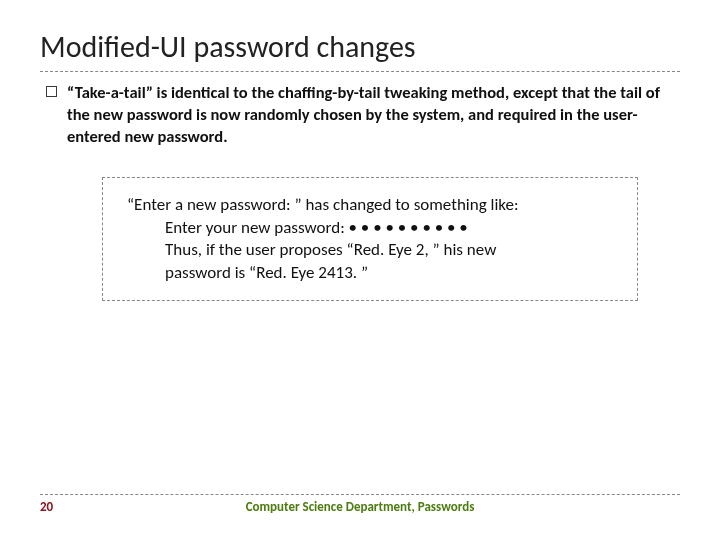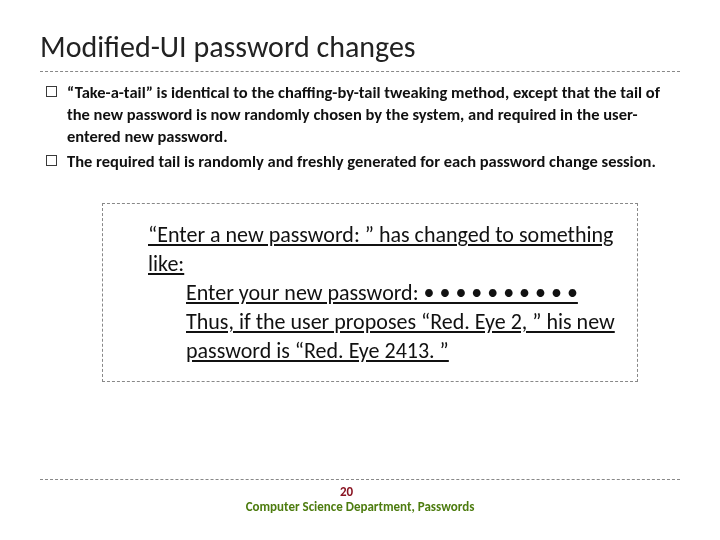--- a/index.html
+++ b/index.html
@@ -5,44 +5,40 @@
   * { margin: 0; padding: 0; box-sizing: border-box; }
   html, body { width: 720px; height: 540px; background: #fff; font-family: "Calibri", "Segoe UI", Arial, sans-serif; color: #111; }
   .slide { position: relative; width: 720px; height: 540px; padding: 28px 40px 0 40px; }
   .title { font-size: 30px; font-weight: 400; color: #222; letter-spacing: 0px; }
   .hr { border: none; border-top: 1px dashed #888; margin: 6px 0 10px 0; }
   .bullets { font-size: 16.5px; line-height: 1.32; }
   .bullets .item { display: flex; margin-bottom: 4px; font-weight: bold; }
   .bullets .box { width: 11px; height: 11px; border: 1.5px solid #3a3a3a; flex: 0 0 auto; margin: 4px 10px 0 6px; }
   .bullets .txt { flex: 1; }
   .example-wrap { margin: 30px 0 0 62px; width: 536px; }
-  .example { border: 1px dashed #888; padding: 16px 22px 16px 45px; font-size: 22px; line-height: 1.32; text-decoration: underline; }
+  .example { border: 1px dashed #888; padding: 16px 22px 16px 24px; font-size: 17px; line-height: 1.32; }
   .example .indent { padding-left: 38px; }
   .footer { position: absolute; left: 40px; right: 40px; bottom: 26px; }
   .footer-line { border: none; border-top: 1px dashed #888; margin-bottom: 4px; }
-  .footer-row { display: flex; align-items: center; font-size: 13px; flex-direction: column; }
+  .footer-row { display: flex; font-size: 13px; }
   .pagenum { color: #8a1523; font-weight: 600; width: 40px; }
   .dept { flex: 1; text-align: center; color: #4d7c0f; font-weight: 600; }
   .spacer { width: 40px; }
 </style>
 </head>
 <body>
 
 <div class="slide">
   <h1 class="title">Modified-UI password changes</h1>
   <hr class="hr">
 
   <div class="bullets">
     <div class="item">
       <span class="box"></span>
       <span class="txt">“Take-a-tail” is identical to the chaffing-by-tail tweaking method, except that the tail of the new password is now randomly chosen by the system, and required in the user-entered new password.</span>
-    </div>
-    <div class="item">
-      <span class="box"></span>
-      <span class="txt">The required tail is randomly and freshly generated for each password change session.</span>
     </div>
   </div>
 
   <div class="example-wrap">
     <div class="example">
       <div>“Enter a new password: ” has changed to something like:</div>
       <div class="indent">Enter your new password: • • • • • • • • • •</div>
       <div class="indent">Thus, if the user proposes “Red. Eye 2, ” his new</div>
       <div class="indent">password is “Red. Eye 2413. ”</div>
     </div>

